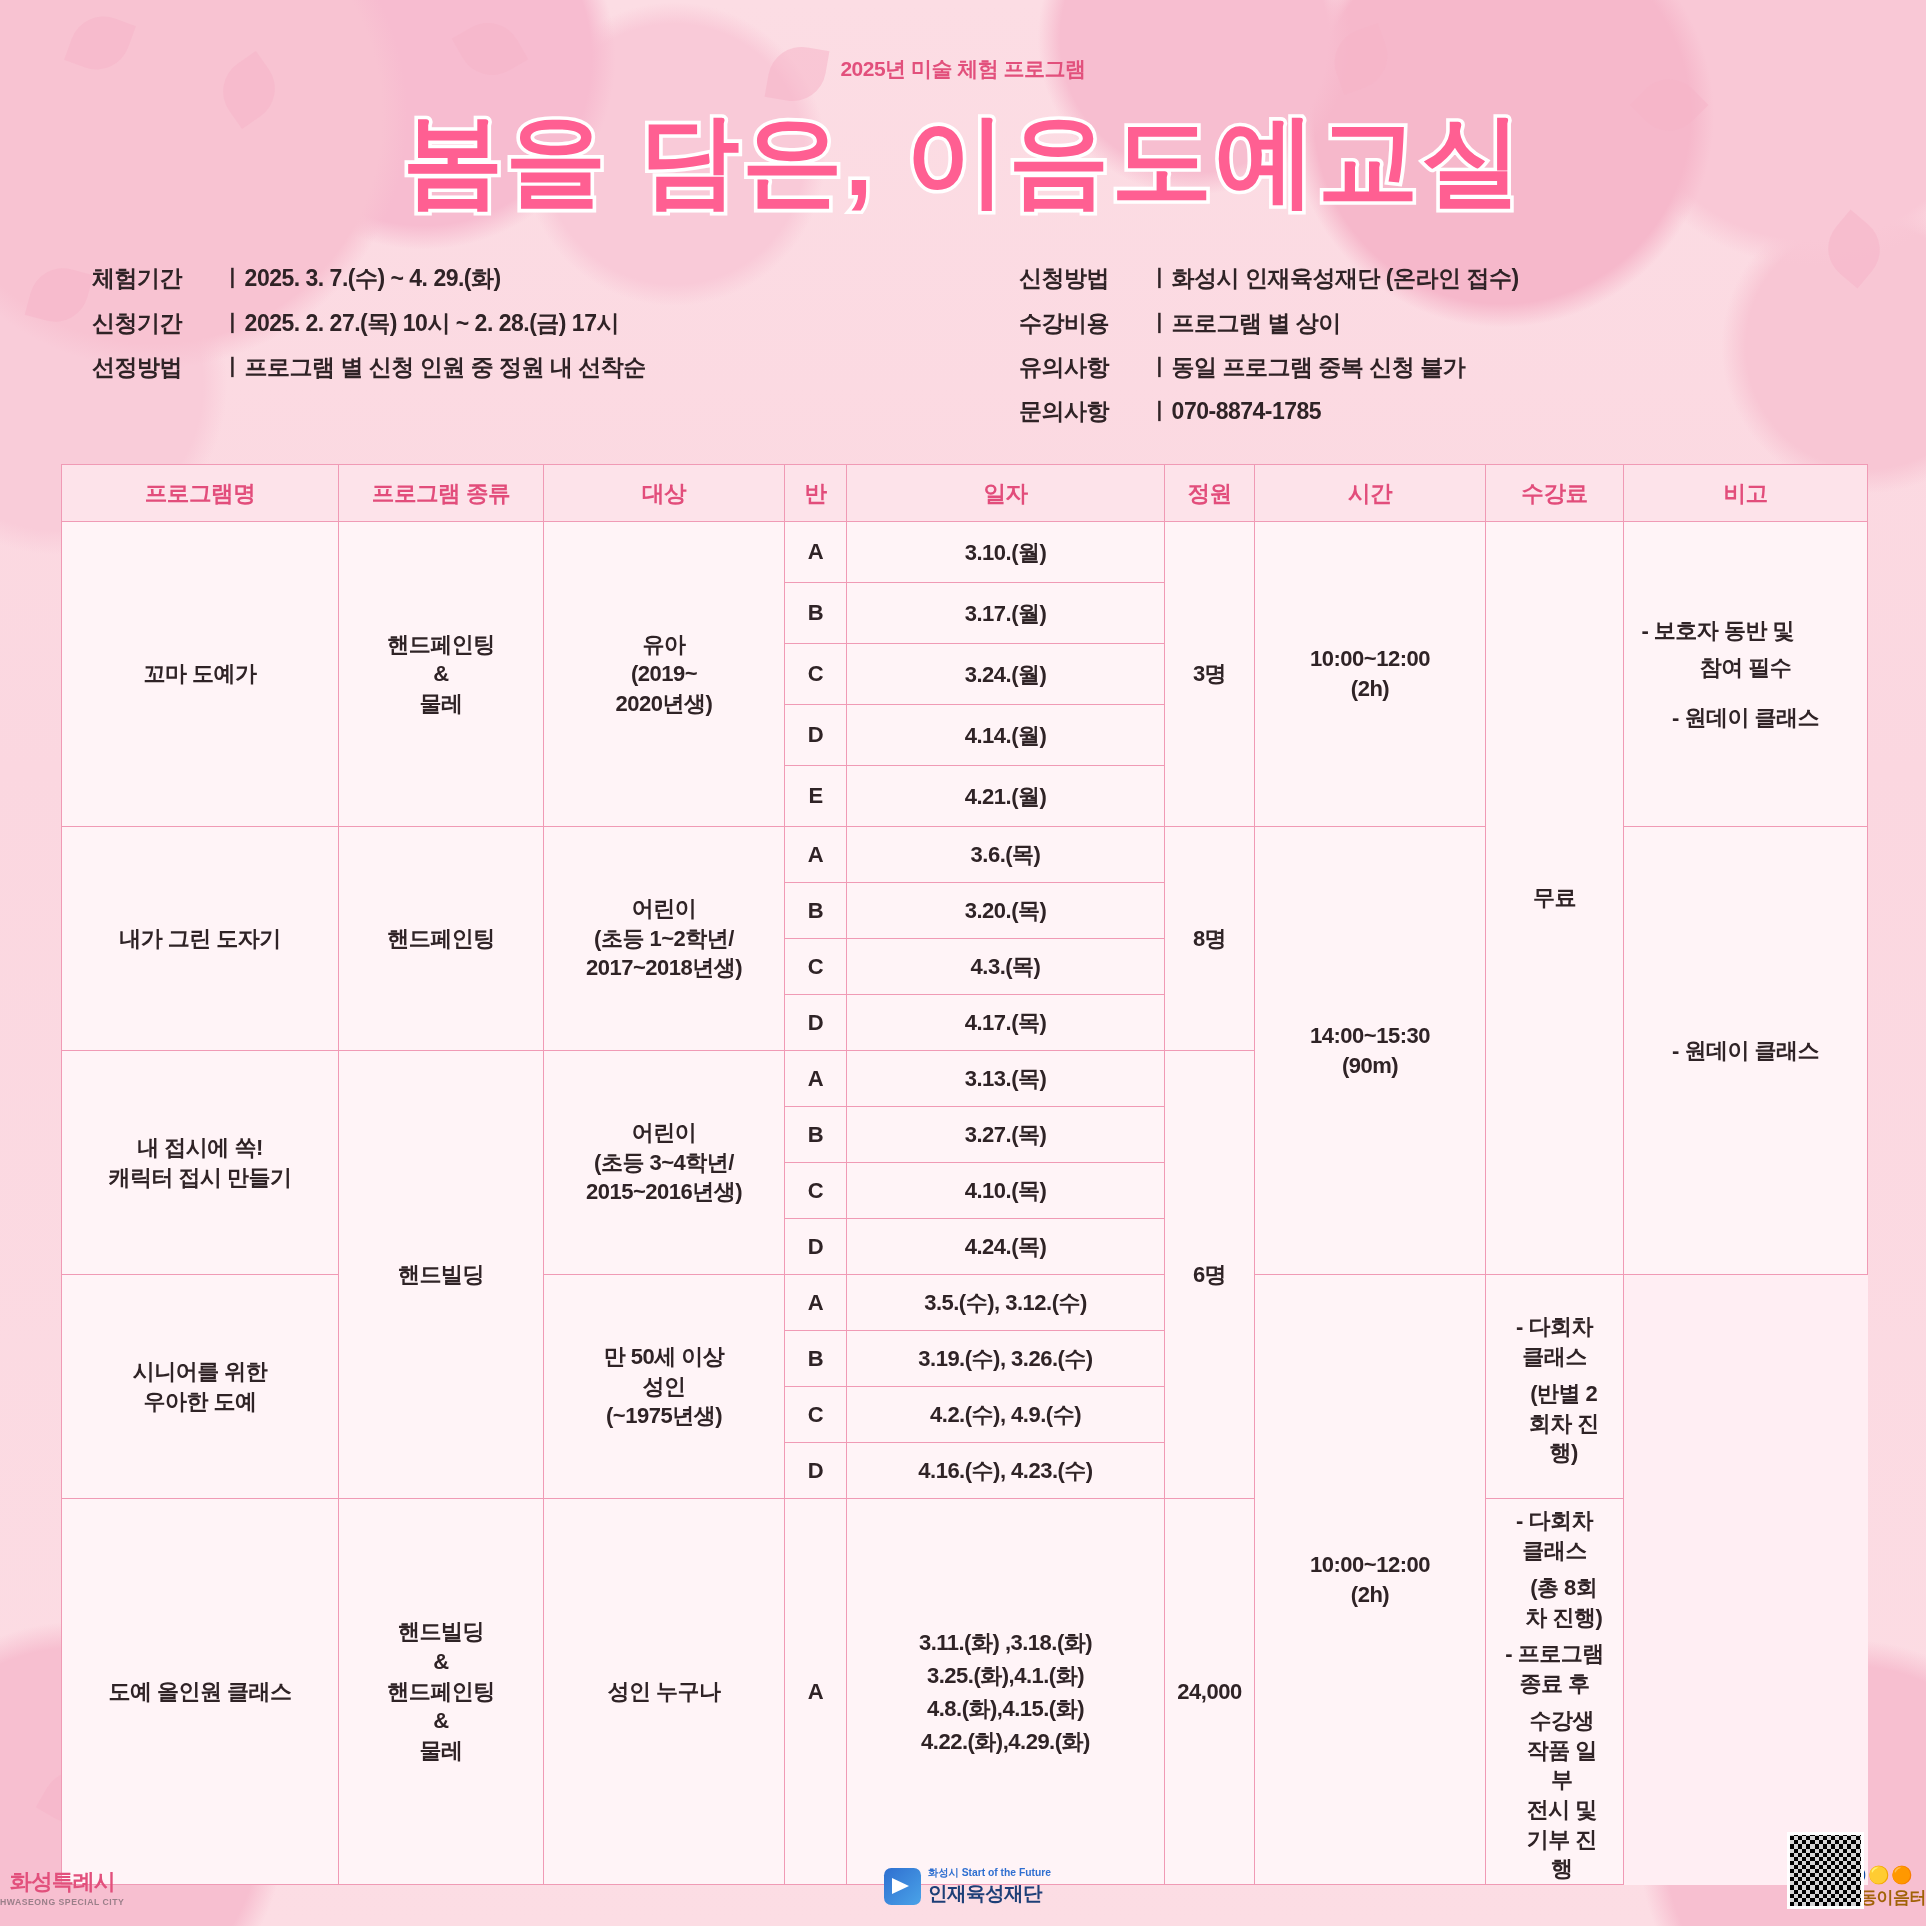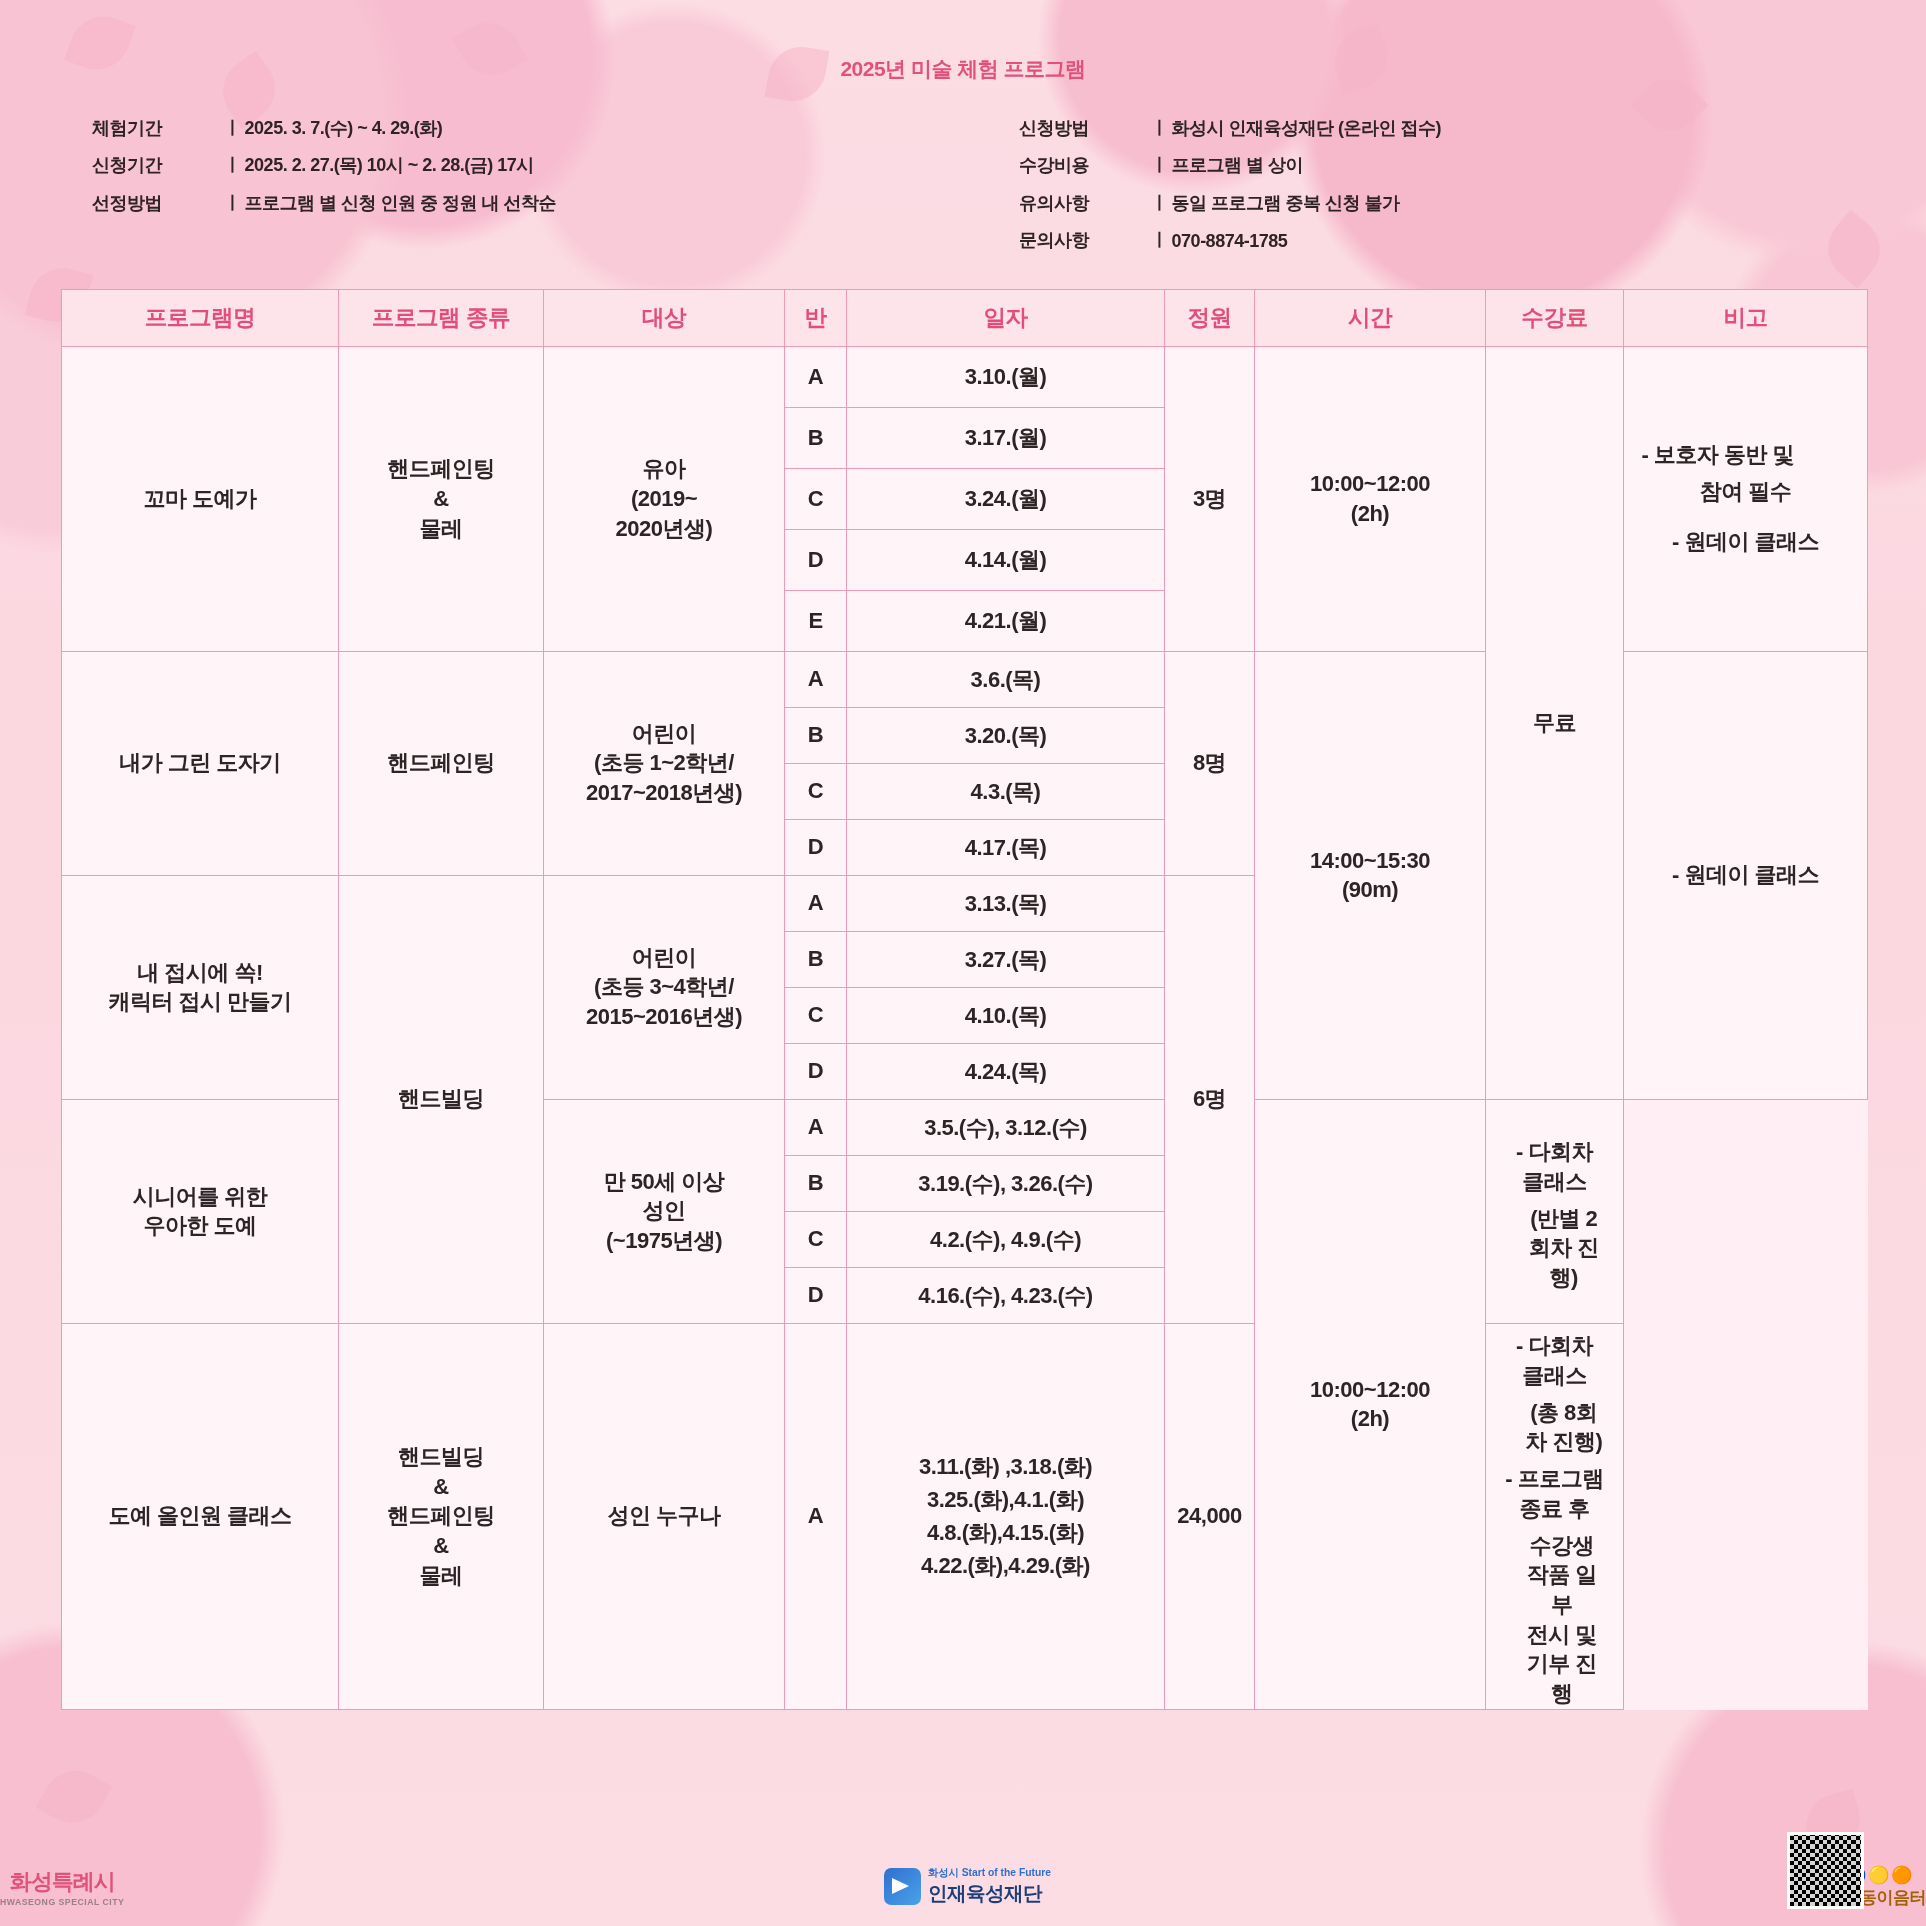--- a/index.html
+++ b/index.html
@@ -68,23 +68,23 @@
   .info {
     display: flex;
     margin-top: 33px;
     padding: 0 31px;
     color: #3b2a2f;
   }
   .info-col { flex: 0 0 50%; }
   .info-col.right { padding-left: 56px; }
   .info-row {
     display: flex;
-    align-items: flex-end;
+    align-items: center;
     margin-bottom: 13.3px;
-    font-size: 18px;
+    font-size: 23px;
     font-weight: bold;
     letter-spacing: -0.5px;
   }
   .info-label { width: 128px; color:#2f2326; }
   .info-bar   { width: 24.6px; text-align: center; color:#2f2326; }
   .info-value { color: #2f2326; }
   .info-note {
     font-size: 17px;
     font-weight: bold;
     text-align: center;
@@ -181,20 +181,21 @@
   <div class="petal" style="left:1641px;top:77px;transform:rotate(45deg)"></div>
   <div class="petal" style="left:31px;top:267px;transform:rotate(15deg)"></div>
   <div class="petal" style="left:1826px;top:221px;transform:rotate(-50deg)"></div>
   <div class="petal" style="left:46px;top:1769px;transform:rotate(30deg)"></div>
   <div class="petal" style="left:1805px;top:1795px;transform:rotate(-15deg)"></div>
 </div>
 
 <div class="page">
 
   <div class="eyebrow">2025년 미술 체험 프로그램</div>
+  <div class="title">봄을 담은, 이음도예교실</div>
 
   <div class="info">
     <div class="info-col left">
       <div class="info-row">
         <span class="info-label">체험기간</span>
         <span class="info-bar">ㅣ</span>
         <span class="info-value">2025. 3. 7.(수) ~ 4. 29.(화)</span>
       </div>
       <div class="info-row">
         <span class="info-label">신청기간</span>

